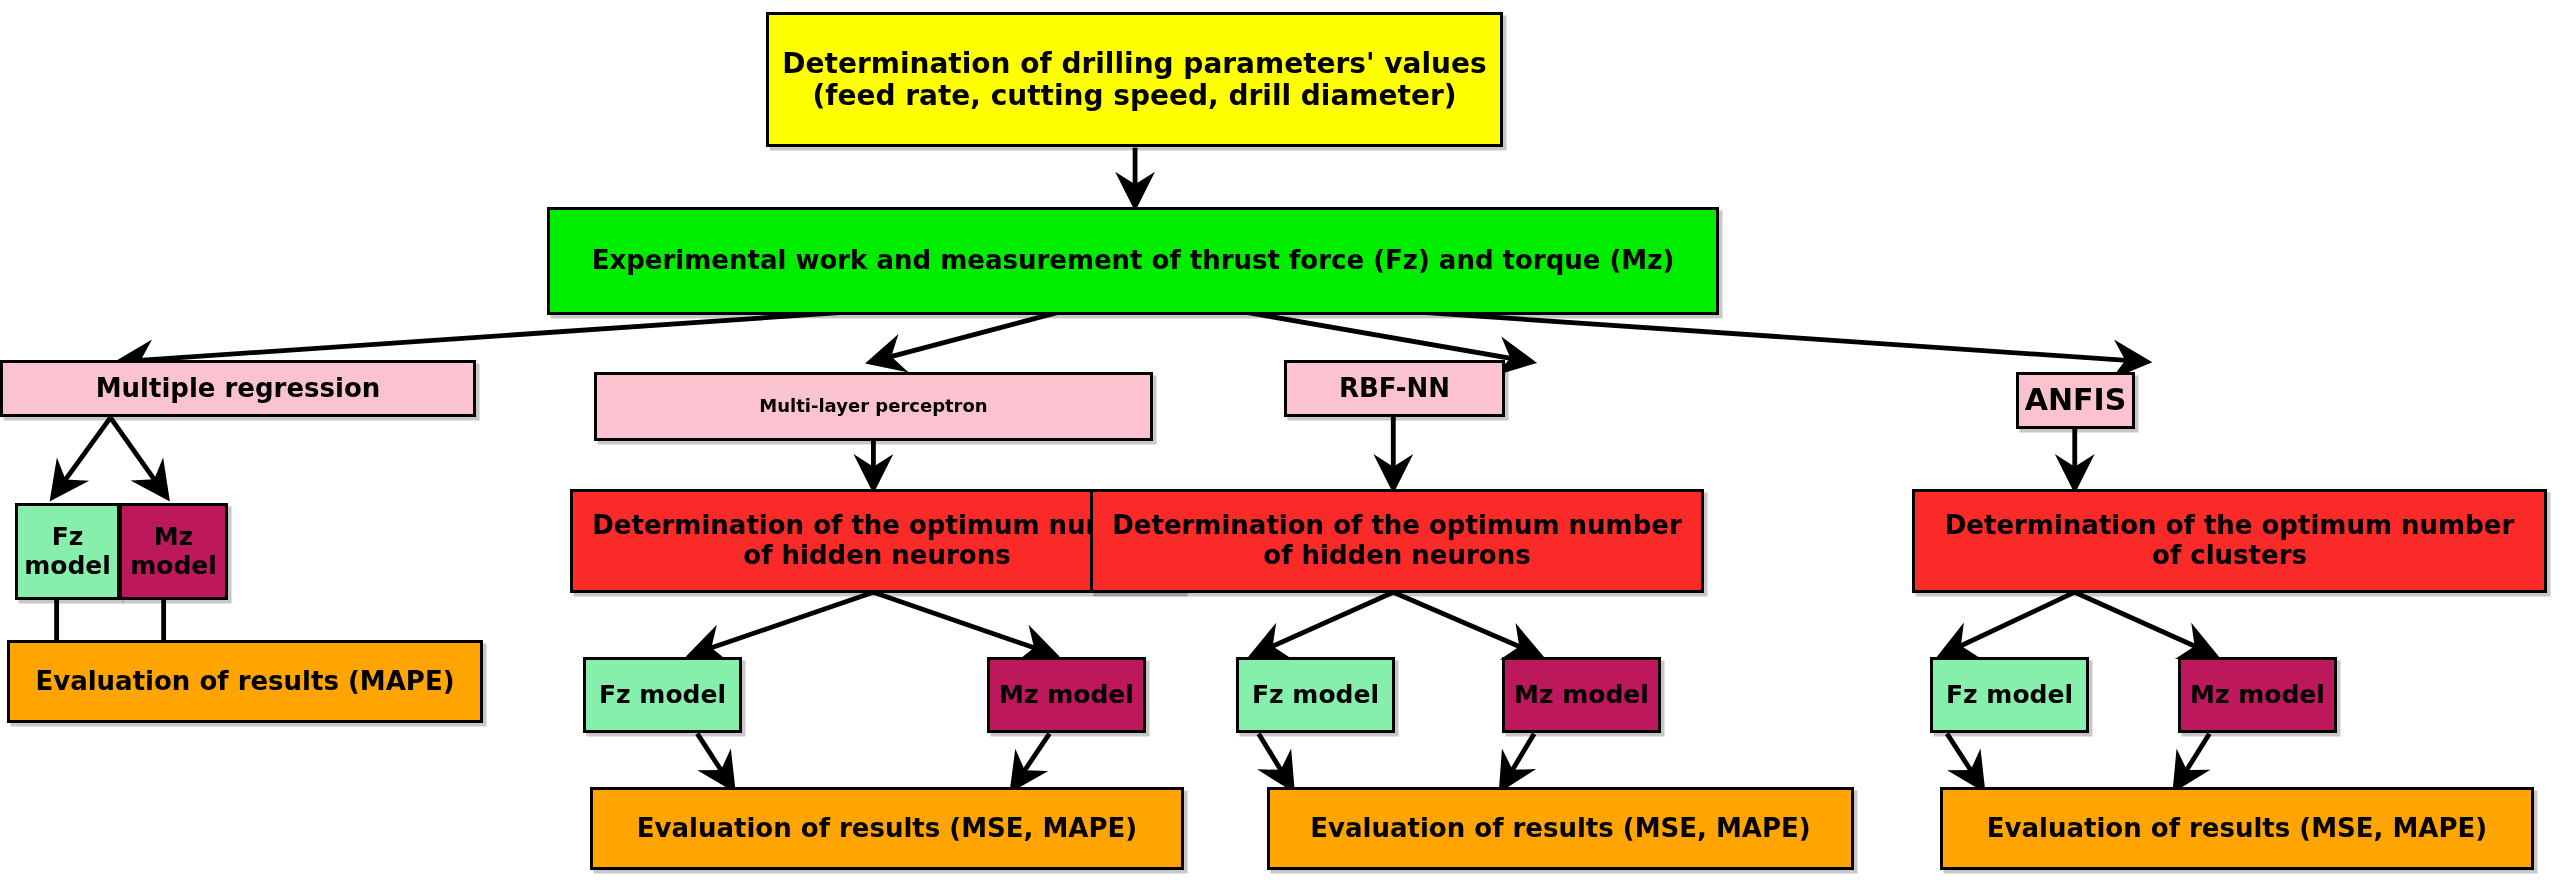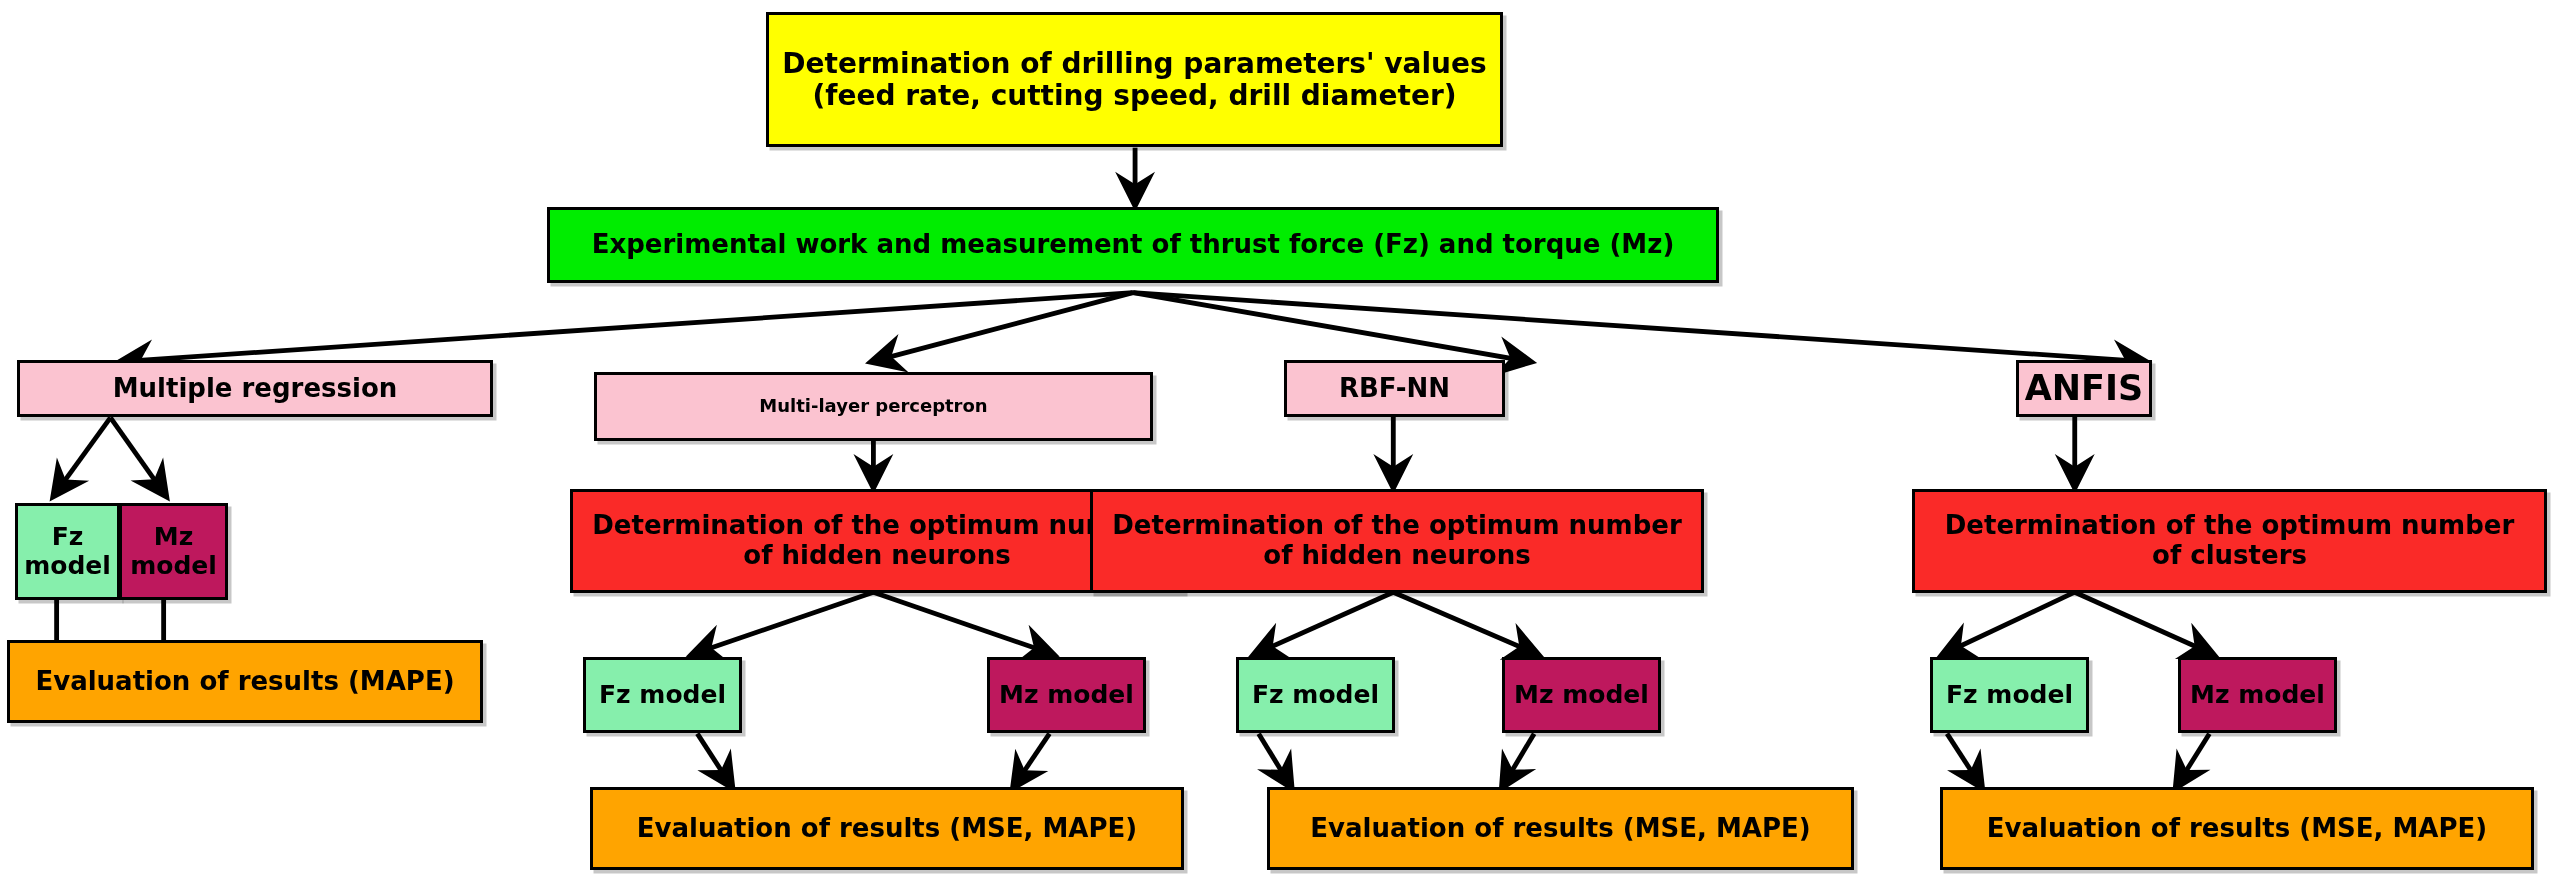--- a/index.html
+++ b/index.html
@@ -87,29 +87,29 @@
       <path d="M3005 858 L2814 948"></path>
       <path d="M3005 858 L3205 948"></path>
       <path d="M2820 1063 L2870 1140"></path>
       <path d="M3200 1063 L3152 1140"></path>
     </g>
   </svg>
 
   <div class="node n-yellow" style="left:766px; top:12.4px; width:737px; height:135px; font-size:28px;">Determination of drilling parameters' values
 (feed rate, cutting speed, drill diameter)</div>
 
-  <div class="node n-green" style="left:547px; top:207px; width:1172px; height:76px; font-size:26px;">Experimental work and measurement of thrust force (Fz) and torque (Mz)</div>
+  <div class="node n-green" style="left:547px; top:207px; width:1172px; height:108px; font-size:26px;">Experimental work and measurement of thrust force (Fz) and torque (Mz)</div>
 
-  <div class="node n-pink" style="left:17px; top:360px; width:476px; height:57px; font-size:26px;">Multiple regression</div>
+  <div class="node n-pink" style="left:0; top:360px; width:476px; height:57px; font-size:26px;">Multiple regression</div>
 
   <div class="node n-pink" style="left:594px; top:372px; width:559px; height:69px; font-size:18px;">Multi-layer perceptron</div>
 
   <div class="node n-pink" style="left:1284px; top:360px; width:221px; height:57px; font-size:26px;">RBF-NN</div>
 
-  <div class="node n-pink" style="left:2016px; top:360px; width:136px; height:57px; font-size:35px;">ANFIS</div>
+  <div class="node n-pink" style="left:2016px; top:372px; width:119px; height:57px; font-size:30px;">ANFIS</div>
 
   <div class="node n-red" style="left:570px; top:489px; width:614px; height:104px; font-size:26px;">Determination of the optimum number
 of hidden neurons</div>
 
   <div class="node n-red" style="left:1090px; top:489px; width:614px; height:104px; font-size:26px;">Determination of the optimum number
 of hidden neurons</div>
 
   <div class="node n-red" style="left:1912px; top:489px; width:635px; height:104px; font-size:26px;">Determination of the optimum number
 of clusters</div>
 

